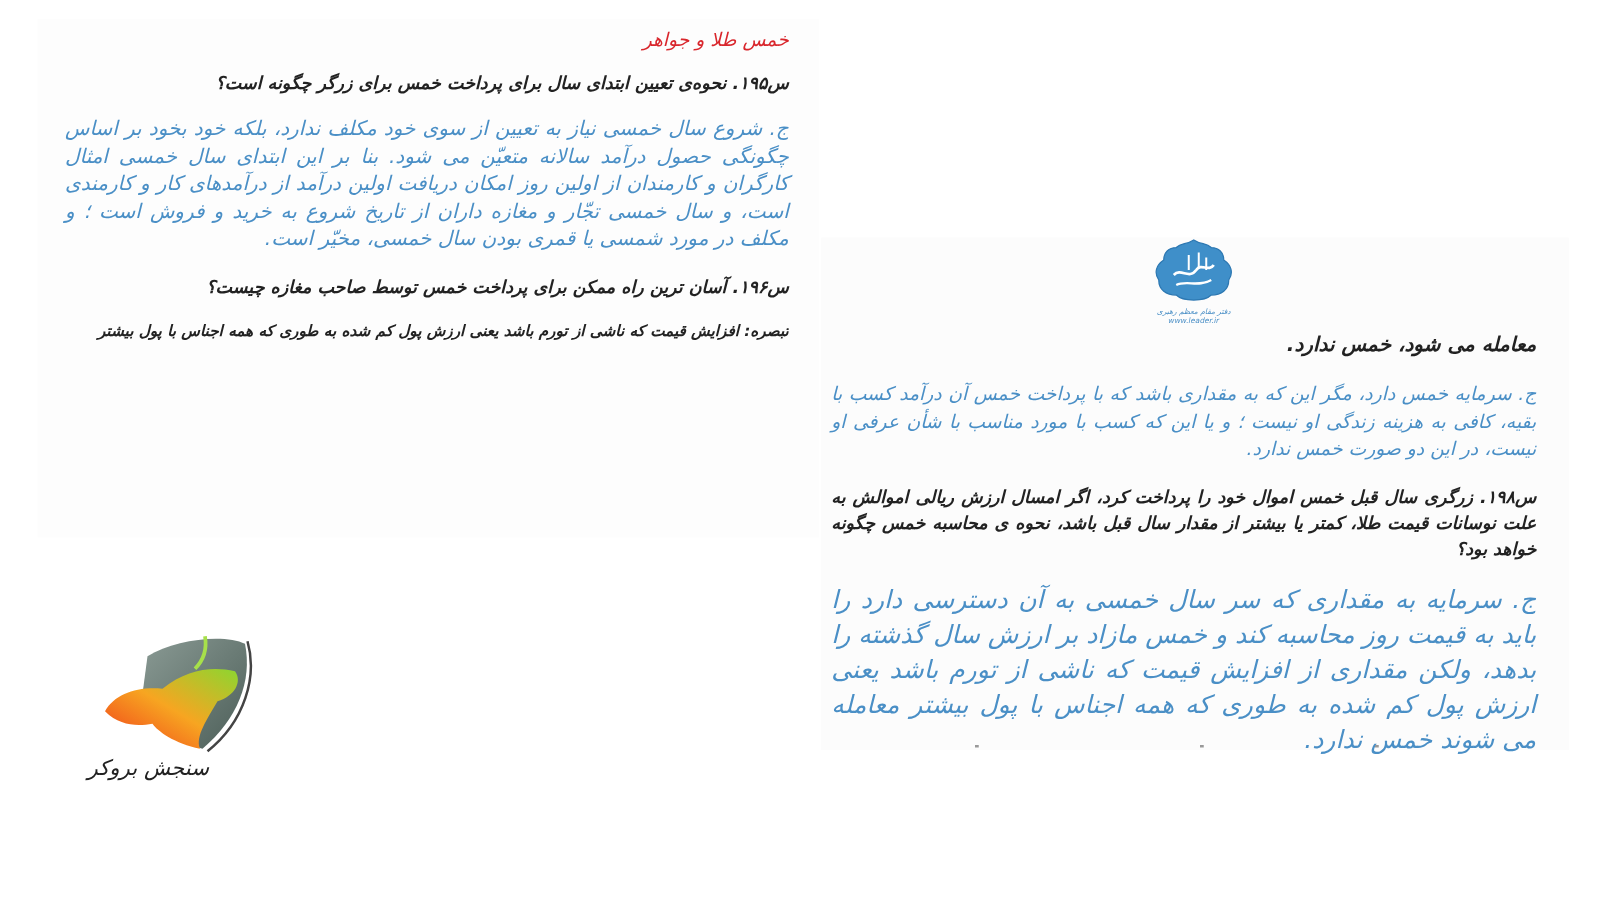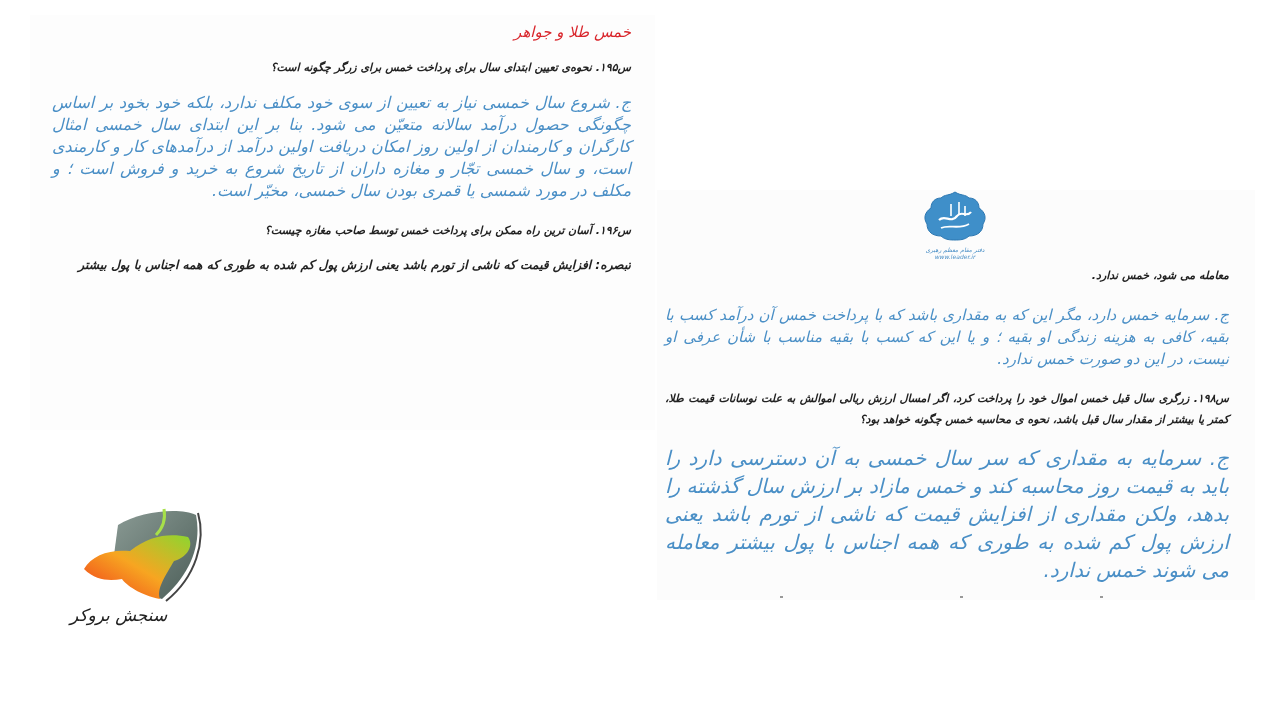--- a/index.html
+++ b/index.html
@@ -29,21 +29,21 @@
   }
 
   .section-title {
     color: #d9262c;
     font-size: 15px;
     margin: 2px 0 14px 0;
     line-height: 22px;
   }
   .question {
     color: #222222;
-    font-size: 11px;
+    font-size: 14px;
     font-weight: bold;
     line-height: 21px;
     margin: 0 0 14px 0;
   }
   .answer {
     color: #4a8fc6;
     font-size: 16px;
     line-height: 22px;
     margin: 0 0 12px 0;
     text-align-last: right;
@@ -52,21 +52,21 @@
     color: #222222;
     font-size: 12.2px;
     font-weight: bold;
     line-height: 20px;
     margin: 10px 0 0 0;
     white-space: nowrap;
     overflow: hidden;
   }
   .continuation {
     color: #222222;
-    font-size: 11px;
+    font-size: 16px;
     font-weight: bold;
     line-height: 20px;
     margin: 0 0 18px 0;
   }
 
   .seal {
     position: absolute;
     left: 920px; top: 190px; width: 70px; height: 72px;
     text-align: center;
   }
@@ -105,21 +105,21 @@
 
     <div class="question" style="margin-top:18px;">س۱۹۶. آسان ترین راه ممکن برای پرداخت خمس توسط صاحب مغازه چیست؟</div>
 
     <div class="note">تبصره: افزایش قیمت که ناشی از تورم باشد یعنی ارزش پول کم شده به طوری که همه اجناس با پول بیشتر</div>
   </div>
 
   <div class="page page-right">
     <div style="height:76px;"></div>
     <div class="continuation">معامله می شود، خمس ندارد.</div>
 
-    <div class="answer" style="font-size:15px;line-height:22px;">ج. سرمایه خمس دارد، مگر این که به مقداری باشد که با پرداخت خمس آن درآمد کسب با بقیه، کافی به هزینه زندگی او بقیه ؛ و یا این که کسب با بقیه مناسب با شأن عرفی او نیست، در این دو صورت خمس ندارد.</div>
+    <div class="answer" style="font-size:15px;line-height:22px;">ج. سرمایه خمس دارد، مگر این که به مقداری باشد که با پرداخت خمس آن درآمد کسب با بقیه، کافی به هزینه زندگی او نیست ؛ و یا این که کسب با مورد مناسب با شأن عرفی او نیست، در این دو صورت خمس ندارد.</div>
 
     <div class="question" style="margin-top:18px;">س۱۹۸. زرگری سال قبل خمس اموال خود را پرداخت کرد، اگر امسال ارزش ریالی اموالش به علت نوسانات قیمت طلا، کمتر یا بیشتر از مقدار سال قبل باشد، نحوه ی محاسبه خمس چگونه خواهد بود؟</div>
     <div class="answer" style="font-size:20px;line-height:28px;">ج. سرمایه به مقداری که سر سال خمسی به آن دسترسی دارد را باید به قیمت روز محاسبه کند و خمس مازاد بر ارزش سال گذشته را بدهد، ولکن مقداری از افزایش قیمت که ناشی از تورم باشد یعنی ارزش پول کم شده به طوری که همه اجناس با پول بیشتر معامله می شوند خمس ندارد.</div>
   </div>
 
   <div class="seal">
     <svg width="68" height="52" viewBox="0 0 68 52">
       <path d="M34 2 C40 6 44 4 48 8 C54 8 58 12 58 18 C64 22 66 28 62 34 C62 42 56 46 48 46 C44 50 38 50 34 50 C30 50 24 50 20 46 C12 46 6 42 6 34 C2 28 4 22 10 18 C10 12 14 8 20 8 C24 4 28 6 34 2 Z" fill="#3f8fc9" stroke="#2d78b2" stroke-width="1"></path>
       <path d="M18 30 C24 24 30 34 36 26 C40 20 46 28 50 22" stroke="#ffffff" stroke-width="2.2" fill="none"></path>
       <path d="M20 38 C28 34 38 40 48 34" stroke="#ffffff" stroke-width="1.8" fill="none"></path>

